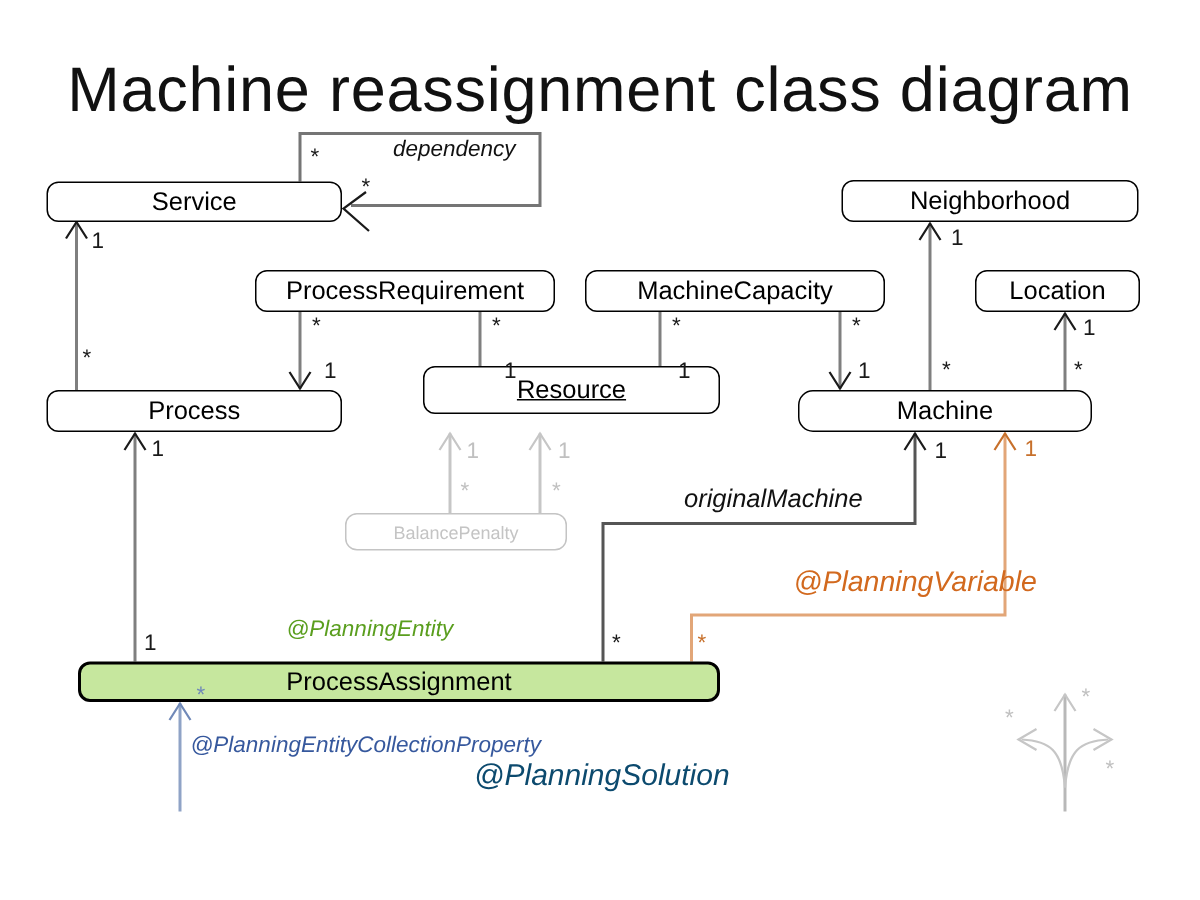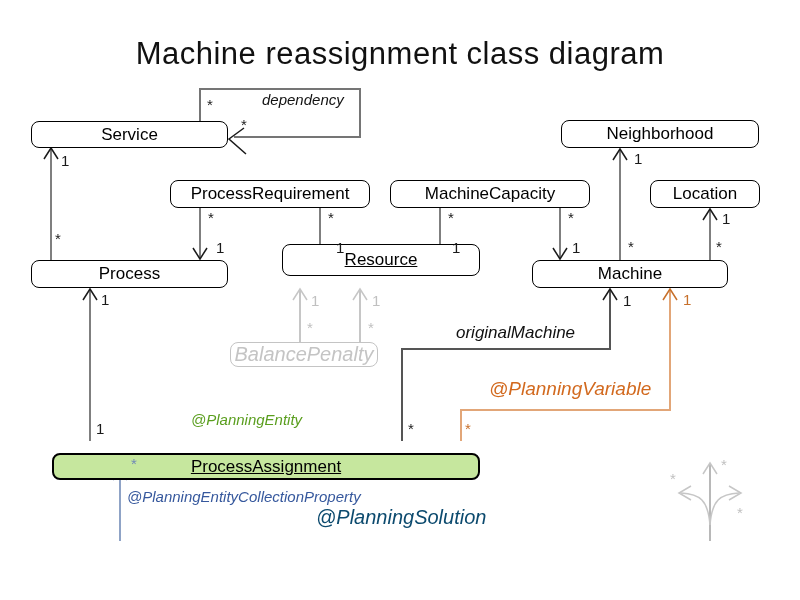--- a/index.html
+++ b/index.html
@@ -2,40 +2,40 @@
 <html><head>
 <meta charset="utf-8">
 <style>
   html,body { margin:0; padding:0; background:#ffffff; }
   .canvas {
     position:relative; width:800px; height:600px; background:#ffffff;
     font-family:"Liberation Sans", sans-serif; overflow:hidden;
   }
   .title {
     position:absolute; left:0; right:0; top:36px; text-align:center;
-    font-size:31px; color:#111; letter-spacing:0.5px;
+    font-size:42px; color:#111; letter-spacing:0.5px;
   }
   svg.wires { position:absolute; left:0; top:0; pointer-events:none; }
   .box {
     position:absolute; background:#ffffff; border:1.5px solid #000000;
     border-radius:8px; display:flex; align-items:center; justify-content:center;
     font-size:17px; color:#000; box-sizing:border-box; white-space:nowrap;
   }
   .box.faded { border-color:#c4c4c4; color:#c4c4c4; }
   .box.entity  { background:#c6e79e; border-width:2px; }
   .box.solution{ background:#fbf1a6; border-width:2px; }
   .mult { position:absolute; font-size:15px; color:#1a1a1a; line-height:1; }
   .mult.gray   { color:#c0c0c0; }
   .mult.orange { color:#c7702b; }
   .mult.blue   { color:#7089b8; }
   .ann { position:absolute; font-style:italic; line-height:1; white-space:nowrap;text-align:center; }
   .ann.dep  { font-size:15px; color:#111; }
   .ann.om   { font-size:17px; color:#111; }
   .ann.pe   { font-size:15px; color:#5a9e1e; }
-  .ann.pv   { font-size:19px; color:#d2691e; }
+  .ann.pv   { font-size:19px; color:#d2691e;margin-left:40px; }
   .ann.pecp { font-size:15px; color:#36589d; }
   .ann.ps   { font-size:20px; color:#0c4a6e; }
 </style>
 </head>
 <body>
 
 <div class="canvas">
 
   <div class="title">Machine reassignment class diagram</div>
 
@@ -90,23 +90,23 @@
     <polyline points="729,486 741,493 729,500" fill="none" stroke="#c6c6c6" stroke-width="1.5"></polyline>
   </svg>
 
   <div class="box" style="left:31px; top:121px; width:197px; height:27px;">Service</div>
   <div class="box" style="left:561px; top:120px; width:198px; height:28px;">Neighborhood</div>
   <div class="box" style="left:170px; top:180px; width:200px; height:28px;">ProcessRequirement</div>
   <div class="box" style="left:390px; top:180px; width:200px; height:28px;">MachineCapacity</div>
   <div class="box" style="left:650px; top:180px; width:110px; height:28px;">Location</div>
   <div class="box" style="left:31px; top:260px; width:197px; height:28px;">Process</div>
   <div class="box" style="left:282px; top:244px; width:198px; height:32px;text-decoration:underline;">Resource</div>
-  <div class="box" style="left:532px; top:260px; width:196px; height:28px;">Machine</div>
-  <div class="box faded" style="left:230px; top:342px; width:148px; height:25px; font-size:20px;font-style:italic;">BalancePenalty</div>
-  <div class="box entity" style="left:52px; top:453px; width:428px; height:27px;text-decoration:underline;">ProcessAssignment</div>
+  <div class="box" style="left:532px; top:260px; width:196px; height:28px;border-radius:10px;">Machine</div>
+  <div class="box faded" style="left:230px; top:342px; width:148px; height:25px; font-size:12px;">BalancePenalty</div>
+  <div class="box entity" style="left:52px; top:441px; width:428px; height:27px;">ProcessAssignment</div>
 
   <div class="ann dep" style="left:262px; top:92px;">dependency</div>
   <div class="ann om" style="left:456px; top:324px;">originalMachine</div>
   <div class="ann pe" style="left:191px; top:412px;">@PlanningEntity</div>
   <div class="ann pv" style="left:489px; top:379px;">@PlanningVariable</div>
   <div class="ann pecp" style="left:127px; top:489px;">@PlanningEntityCollectionProperty</div>
   <div class="ann ps" style="left:316px; top:507px;">@PlanningSolution</div>
 
   <span class="mult" style="left:207px; top:97px;">*</span>
   <span class="mult" style="left:241px; top:117px;">*</span>

